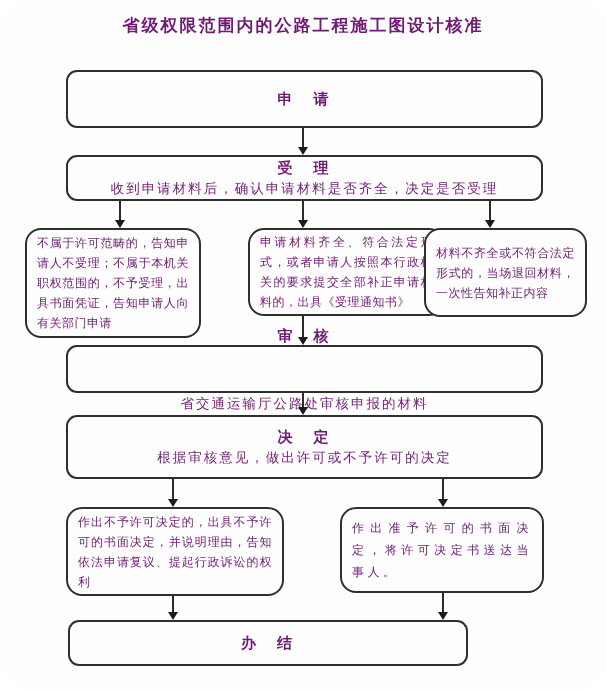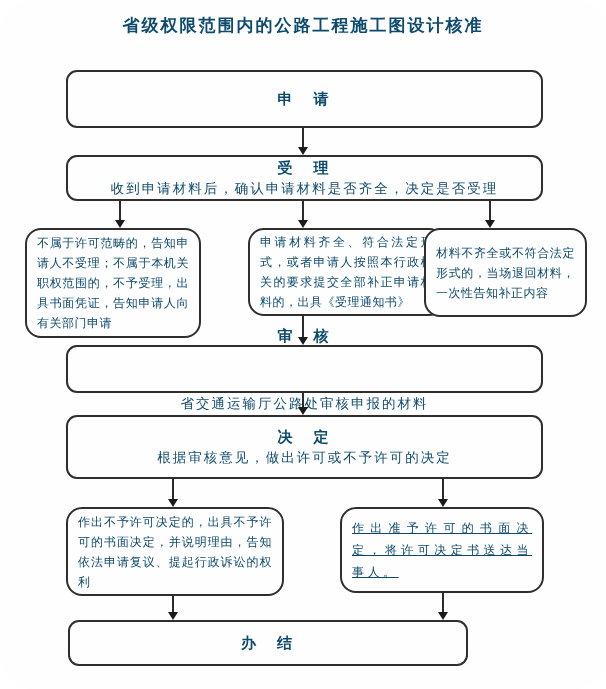--- a/index.html
+++ b/index.html
@@ -1,21 +1,21 @@
 <!DOCTYPE html>
 <html><head>
 <meta charset="utf-8">
 <style>
   html, body { margin: 0; padding: 0; background: #ffffff; }
   .canvas {
     position: relative;
     width: 606px;
     height: 689px;
     background: #fefefe;
-    color: #0c4a6e;
+    color: #701a75;
     font-family: "Liberation Serif", serif;
     overflow: hidden;
     border-radius: 31px;
   }
   .title {
     position: absolute;
     top: 14px; left: 0;
     width: 100%;
     text-align: center;
     font-family: "Liberation Sans", sans-serif;
@@ -117,21 +117,21 @@
 
   <div class="node" style="left:66px; top:415px; width:477px; height:64px;">
     <div class="head">决　定</div>
     <div class="body">根据审核意见，做出许可或不予许可的决定</div>
   </div>
 
   <div class="node small" style="left:66px; top:507px; width:218px; height:89px;">
     <div class="body">作出不予许可决定的，出具不予许可的书面决定，并说明理由，告知依法申请复议、提起行政诉讼的权利</div>
   </div>
 
-  <div class="node small" style="left:340px; top:507px; width:204px; height:86px;text-decoration:underline;">
+  <div class="node small" style="left:340px; top:507px; width:204px; height:86px;">
     <div class="body wide">作出准予许可的书面决定，将许可决定书送达当事人。</div>
   </div>
 
   <div class="node" style="left:68px; top:620px; width:400px; height:34px;">
     <div class="head">办　结</div>
   </div>
 
   <div class="arrow" style="left:302px; top:128px; height:20px;"></div>
 
   <div class="arrow" style="left:119px; top:201px; height:20px;"></div>

